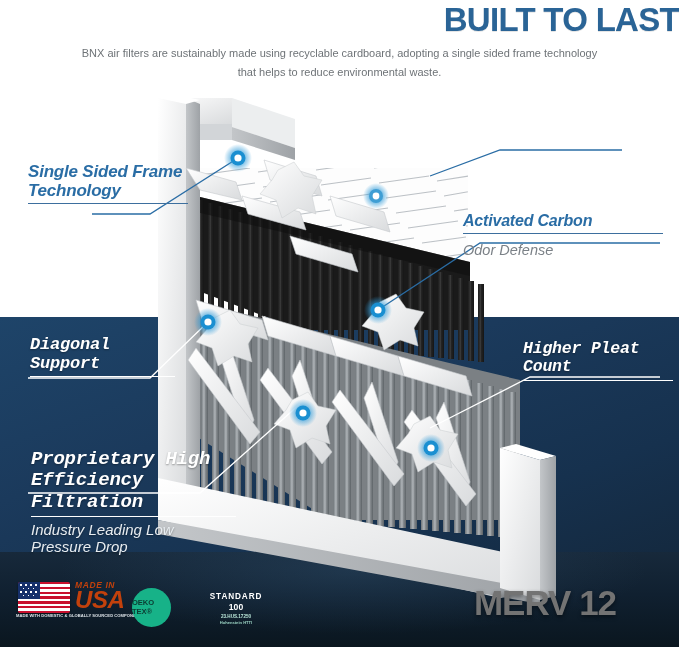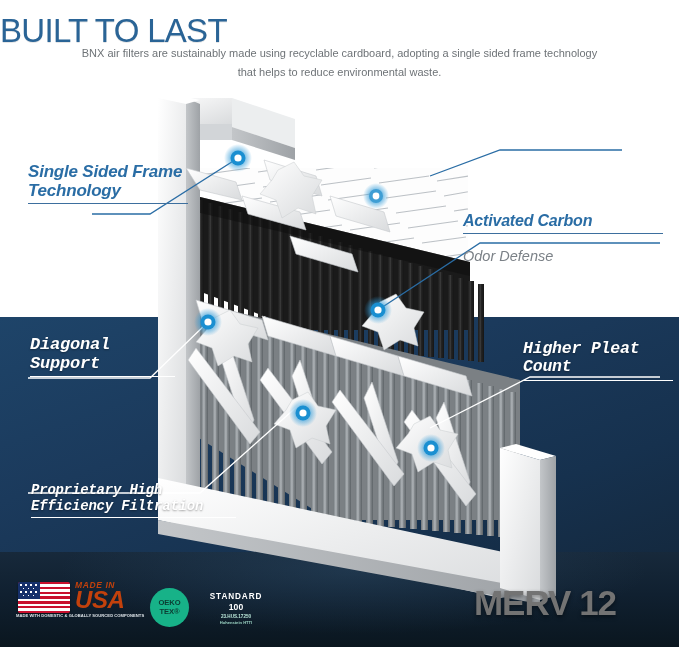--- a/index.html
+++ b/index.html
@@ -24,22 +24,22 @@
     position:absolute;left:0;top:552px;width:679px;height:95px;
     background:linear-gradient(180deg,#17293b 0%,#102030 45%,#0a161f 100%);
   }
   .bg-dark:before{
     content:"";position:absolute;left:0;top:0;width:100%;height:100%;
     background:radial-gradient(ellipse 420px 90px at 52% 20%,rgba(58,96,130,.30),rgba(0,0,0,0) 70%);
   }
 
   
   .title{
-    position:absolute;left:0;top:12px;width:679px;text-align:left;
-    font-size:33px;font-weight:normal;letter-spacing:-.7px;
+    position:absolute;left:0;top:1px;width:679px;text-align:right;
+    font-size:33px;font-weight:bold;letter-spacing:-.7px;
     color:#2a6496;
     text-shadow:0 1px 0 rgba(0,0,0,.10);
   }
   .subtitle{
     position:absolute;left:78px;top:44px;width:523px;text-align:center;
     font-size:11px;line-height:19px;color:#6e7377;
   }
 
   
   .product{position:absolute;left:0;top:0;width:679px;height:647px;pointer-events:none;}
@@ -61,27 +61,27 @@
 
   .rule{height:0;border-top:1.4px solid #3d6f9e;margin-top:3px;}
   .rule.w{border-top:1.4px solid #ffffff;}
 
   #lbl-single{left:28px;top:162px;width:160px;}
   #lbl-single .t{font-size:17px;}
   #lbl-laminated{left:427px;top:104px;width:200px;text-align:left;}
   #lbl-laminated .t{font-size:17px;}
   #lbl-carbon{left:463px;top:212px;width:200px;}
   #lbl-carbon .t{font-size:16px;}
-  #lbl-carbon .sub{font-size:14.5px;margin-top:14px;}
+  #lbl-carbon .sub{font-size:14.5px;margin-top:8px;}
   #lbl-diagonal{left:30px;top:335px;width:145px;}
   #lbl-diagonal .t{font-size:17px;}
   #lbl-pleat{left:523px;top:340px;width:150px;}
   #lbl-pleat .t{font-size:16.5px;}
   #lbl-prop{left:31px;top:449px;width:205px;}
-  #lbl-prop .t{font-size:14px;margin-top:34px;}
+  #lbl-prop .t{font-size:19px;}
   #lbl-prop .sub{font-size:15px;margin-top:4px;}
 
   
   .flag{
     position:absolute;left:18px;top:582px;width:52px;height:31px;
     border-radius:2px;overflow:hidden;
     box-shadow:0 1px 2px rgba(0,0,0,.5);
   }
   .flag .stripes{position:absolute;inset:0;background:
     repeating-linear-gradient(180deg,#c8102e 0 2.4px,#ffffff 2.4px 4.8px);}
@@ -107,23 +107,23 @@
   .usa-wrap{position:absolute;left:75px;top:580px;width:70px;color:#c2410c;font-style:italic;}
   .usa-made{font-size:8.5px;font-weight:bold;letter-spacing:.6px;line-height:10px;}
   .usa-big{font-size:24px;font-weight:bold;letter-spacing:-.4px;line-height:19px;}
   .usa-fine{
     position:absolute;left:16px;top:613px;width:124px;
     color:#dfe5ea;font-size:4.1px;font-weight:bold;letter-spacing:.05px;
     text-align:center;line-height:6px;white-space:nowrap;
   }
 
   .oeko-circle{
-    position:absolute;left:150px;top:588px;width:39px;height:39px;
+    position:absolute;left:132px;top:588px;width:39px;height:39px;
     border-radius:50%;background:#17b288;
-    display:flex;align-items:center;justify-content:center;
+    display:flex;justify-content:center;
     flex-direction:column;
   }
   .oeko-circle span{
     color:#0c3b32;font-size:7.6px;font-weight:bold;line-height:8.4px;letter-spacing:-.1px;
   }
   .oeko-txt{position:absolute;left:196px;top:592px;width:80px;text-align:center;color:#fff;}
   .oeko-std{font-size:8.2px;font-weight:bold;letter-spacing:.9px;line-height:10px;}
   .oeko-100{font-size:8.6px;font-weight:bold;line-height:10px;}
   .oeko-num{font-size:4.6px;font-weight:bold;color:#b9e6d8;line-height:6px;margin-top:2px;}
   .oeko-inst{font-size:4.1px;font-weight:bold;color:#9ad2c2;line-height:5px;}
@@ -375,20 +375,21 @@
   </div>
 
   <div class="lbl white" id="lbl-pleat">
     <div class="t">Higher Pleat Count</div>
     <div class="rule w"></div>
   </div>
 
   <div class="lbl white" id="lbl-prop">
     <div class="t">Proprietary High Efficiency Filtration</div>
     <div class="rule w"></div>
+    <div class="sub">Industry Leading Low Pressure Drop</div>
   </div>
 
   <div class="flag">
     <div class="stripes"></div>
     <div class="canton"></div>
   </div>
   <div class="usa-wrap">
     <div class="usa-made">MADE IN</div>
     <div class="usa-big">USA</div>
   </div>

